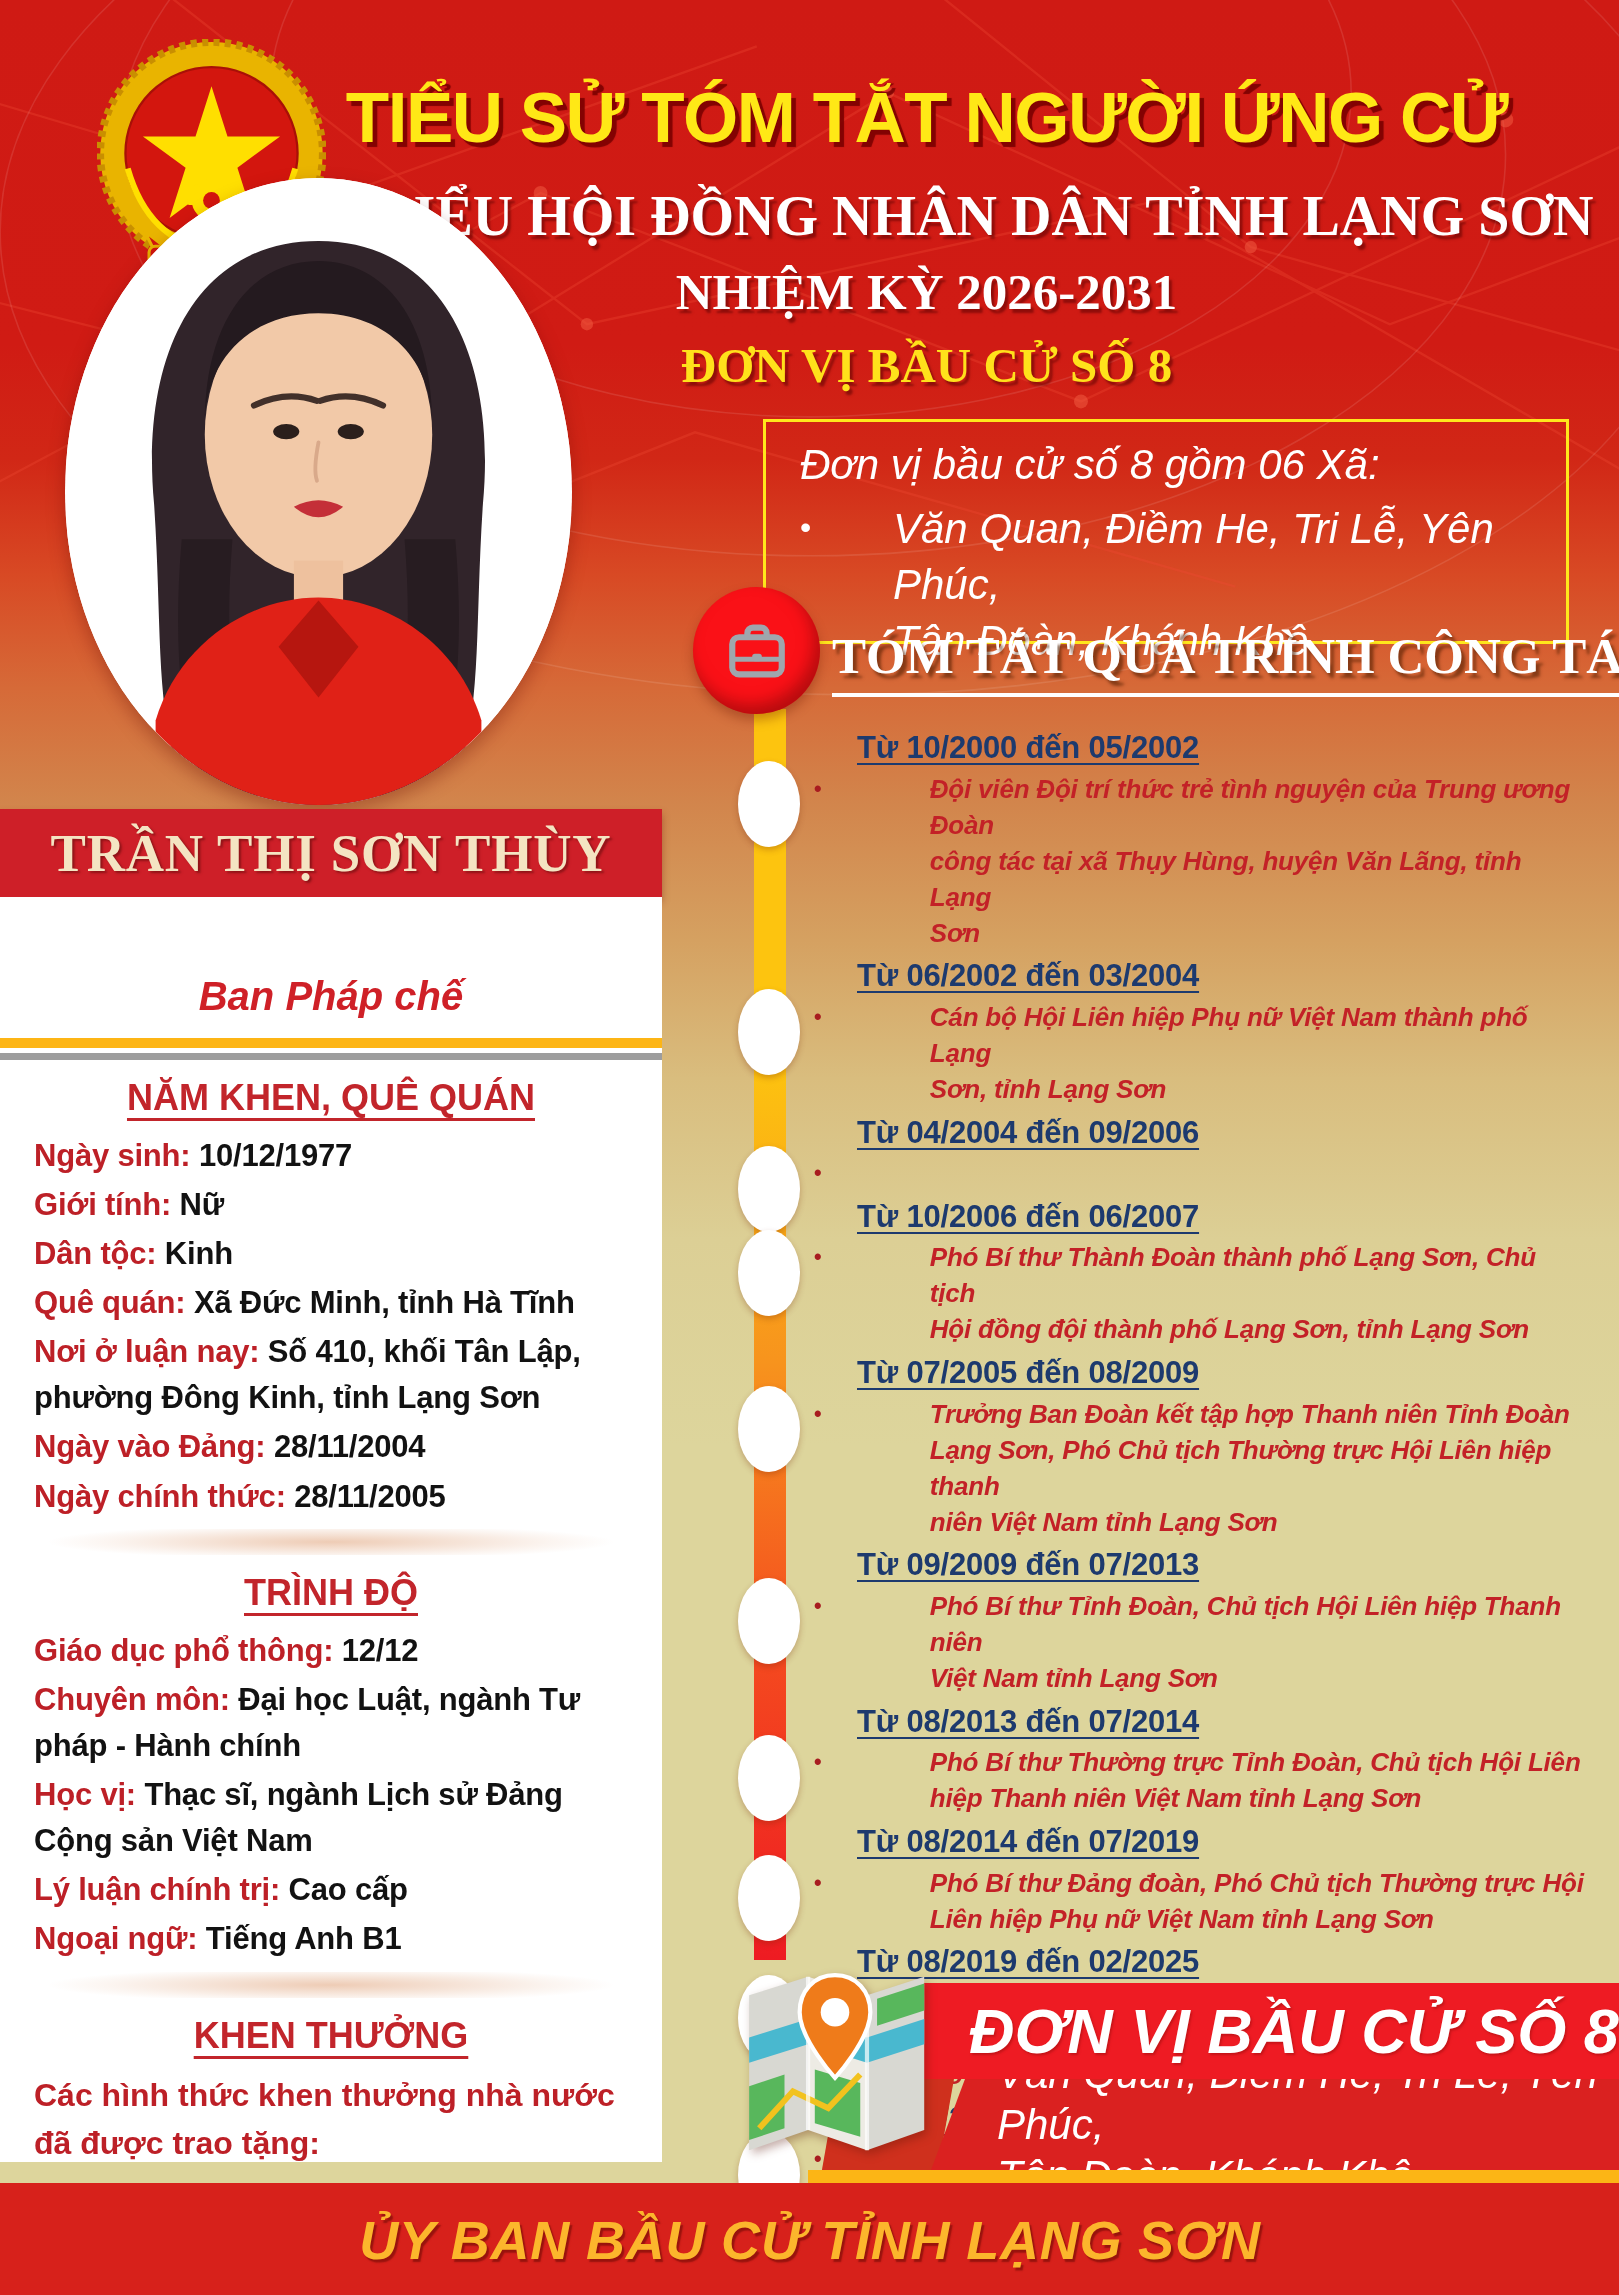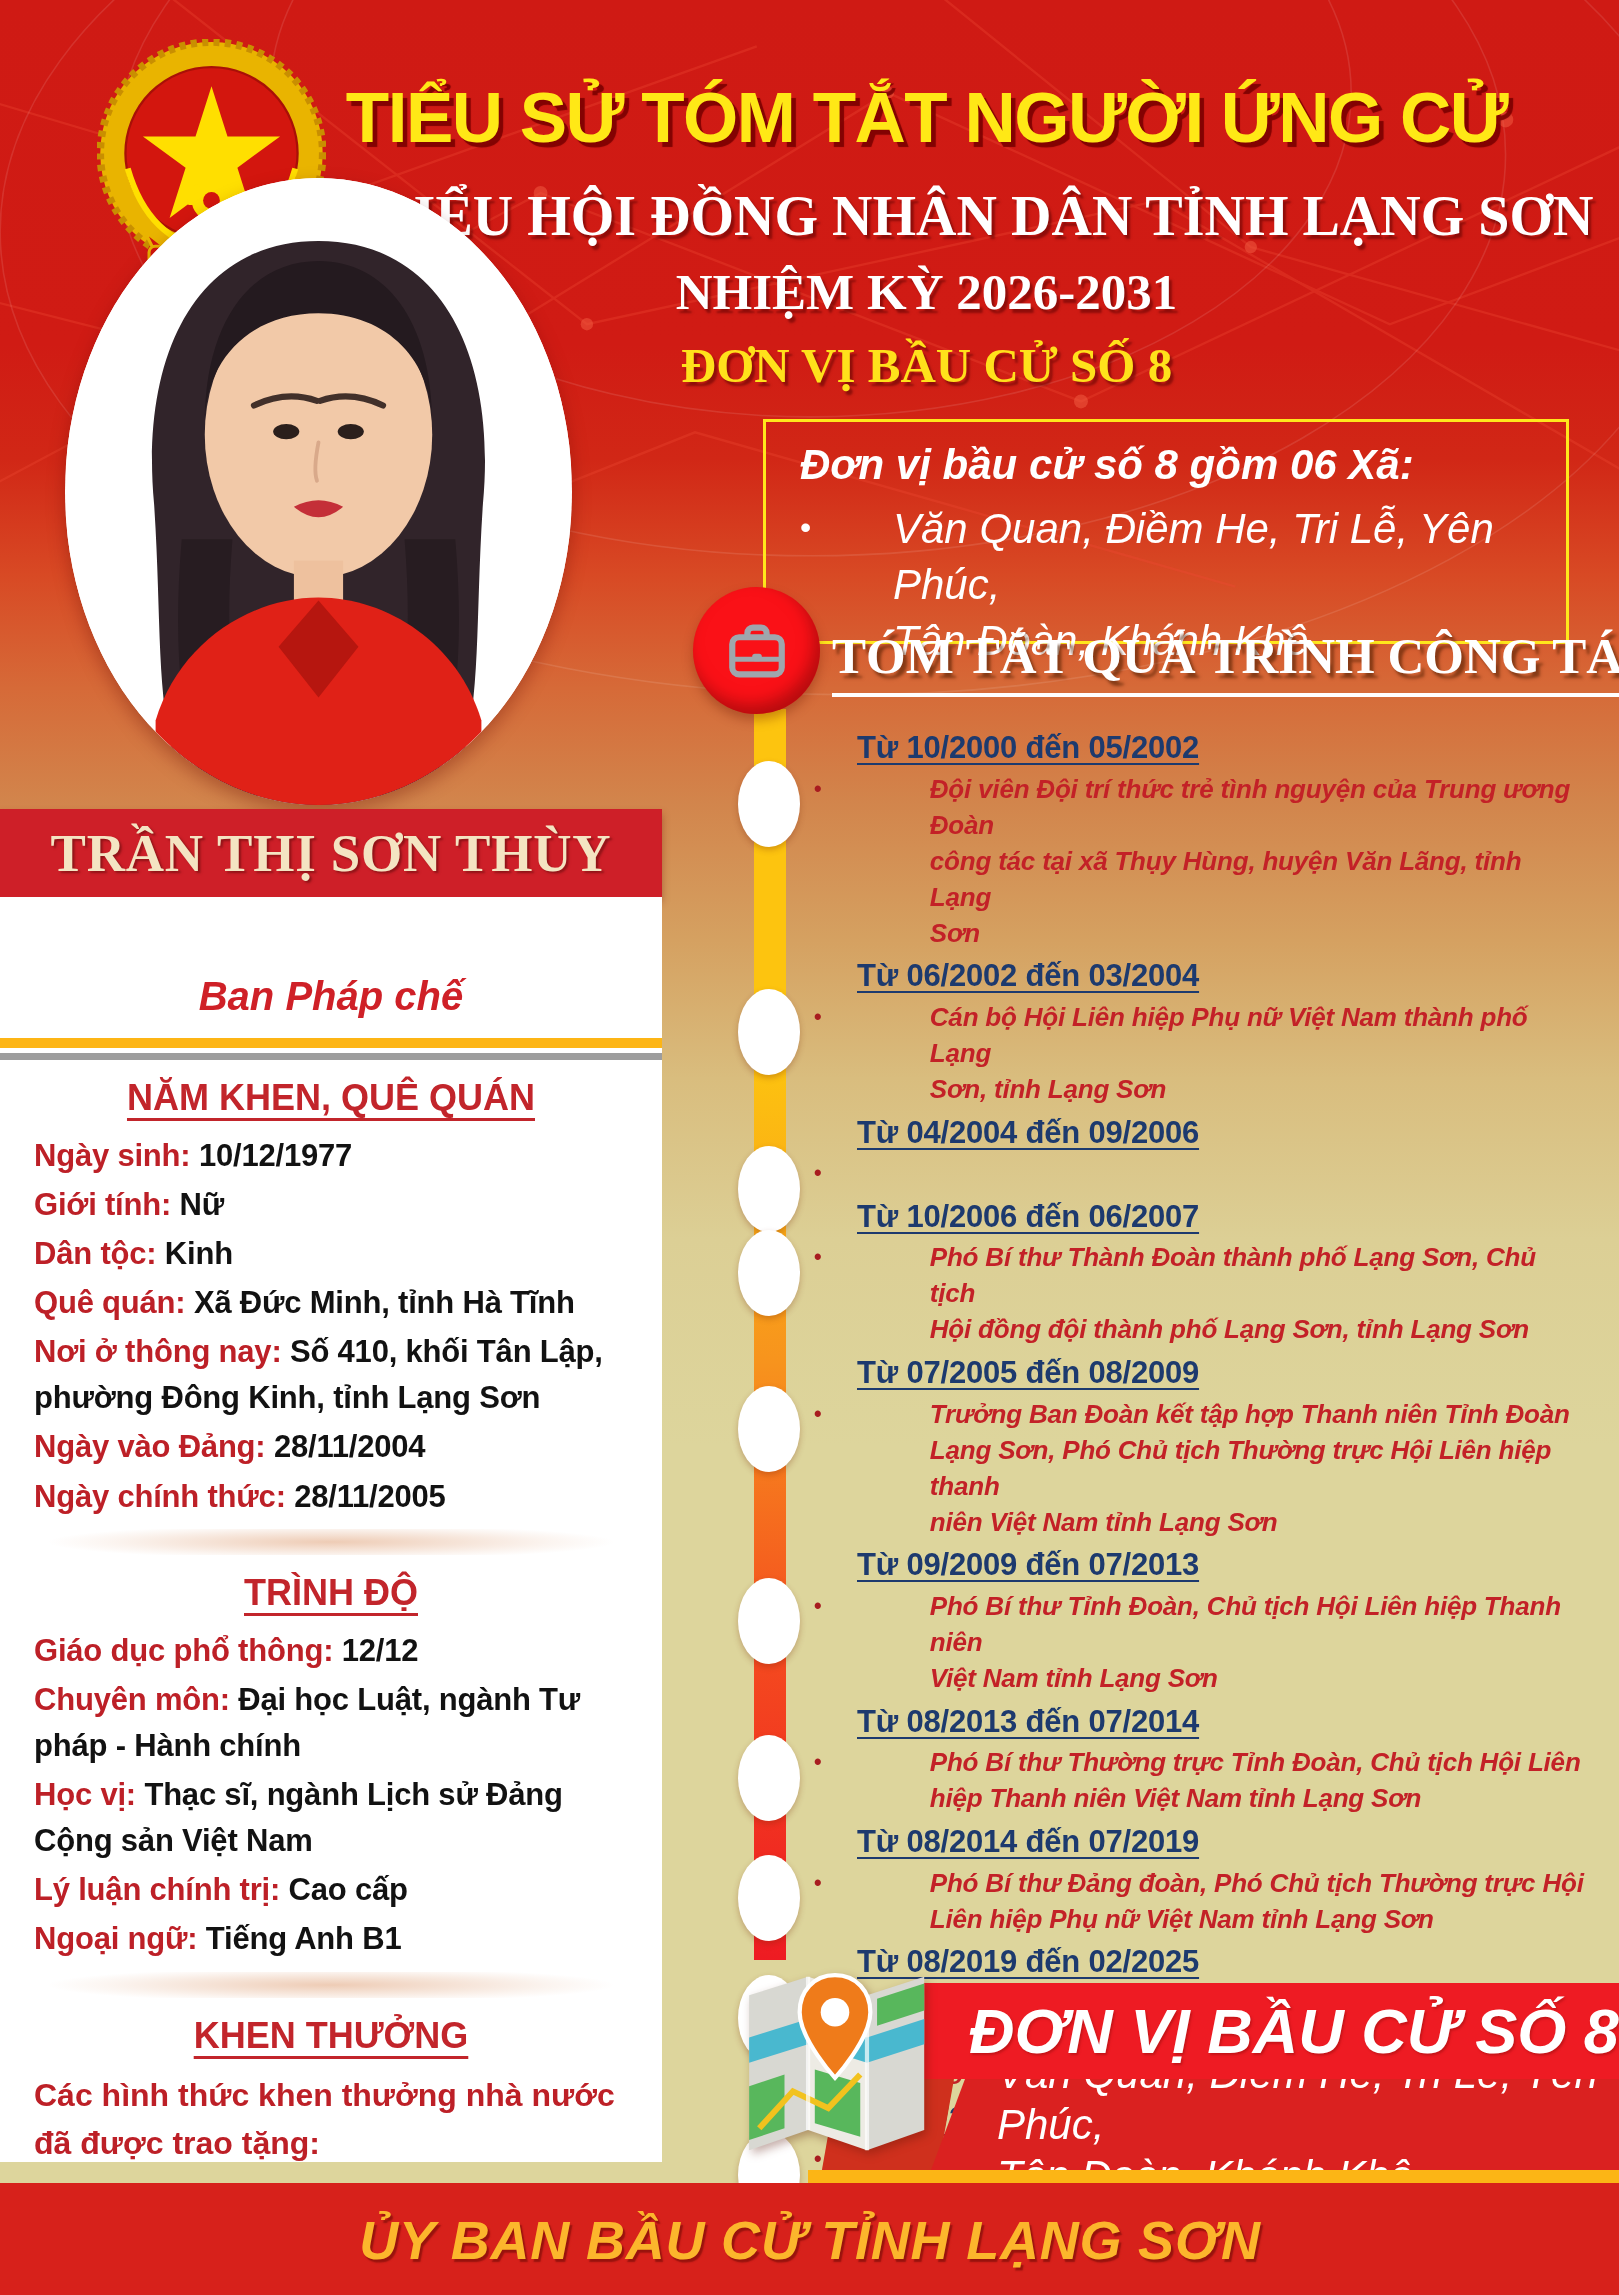--- a/index.html
+++ b/index.html
@@ -25,21 +25,21 @@
     text-shadow:3.1px 3.9px 2.3px rgba(90,0,0,.55);margin:0 0 15.4px 0;white-space:nowrap;}
   .h-sub1{font-size:56px;}
   .h-sub2{font-size:51px;}
   .h-sub3{font-size:49px;color:#ffe11b;margin-bottom:0;}
   
   .photo{position:absolute;left:65px;top:178px;width:507px;height:627px;border-radius:50%;
     background:#ffffff;overflow:hidden;box-shadow:0 7.7px 18.5px rgba(100,10,0,.35);}
   
   .unit-box{position:absolute;left:763px;top:419px;width:806px;height:225px;
     border:3.9px solid #ffe71c;box-sizing:border-box;padding:18.5px 23px 0 34px;color:#fff;font-style:italic;}
-  .unit-heading{font-size:42px;font-weight:bold;margin:0 0 12.4px 0;}
+  .unit-heading{font-size:42px;font-weight:normal;margin:0 0 12.4px 0;}
   .unit-bullets{display:flex;}
   .unit-bullet-char{width:93px;font-size:32px;padding-top:7.7px;flex-shrink:0;font-style:normal;}
   .unit-lines{font-size:42px;line-height:1.33;font-weight:500;}
   
   .career-circle{position:absolute;left:693px;top:587px;width:127px;height:127px;border-radius:50%;
     background:#fa1117;z-index:4;
     box-shadow:inset -6.2px -9.3px 15.4px rgba(130,8,8,.55), 0 6.2px 10.8px rgba(110,25,5,.35);
     display:flex;align-items:center;justify-content:center;}
   .career-title{position:absolute;left:832px;top:627px;z-index:4;
     font-family:"Liberation Serif",serif;font-weight:bold;font-size:51px;color:#ffffff;
@@ -312,21 +312,21 @@
       <p class="role"><br>
       <span>Ban Pháp chế</span></p>
       <div class="rule-yellow"></div>
       <div class="rule-gray"></div>
 
       <p class="section-title">NĂM KHEN, QUÊ QUÁN</p>
       <p class="row"><span class="lbl">Ngày sinh:</span> <span class="val">10/12/1977</span></p>
       <p class="row"><span class="lbl">Giới tính:</span> <span class="val">Nữ</span></p>
       <p class="row"><span class="lbl">Dân tộc:</span> <span class="val">Kinh</span></p>
       <p class="row"><span class="lbl">Quê quán:</span> <span class="val">Xã Đức Minh, tỉnh Hà Tĩnh</span></p>
-      <p class="row"><span class="lbl">Nơi ở thông nay:</span> <span class="val">Số 410, khối Tân Lập, phường Đông Kinh, tỉnh Lạng Sơn</span></p>
+      <p class="row"><span class="lbl">Nơi ở luận nay:</span> <span class="val">Số 410, khối Tân Lập, phường Đông Kinh, tỉnh Lạng Sơn</span></p>
       <p class="row"><span class="lbl">Ngày vào Đảng:</span> <span class="val">28/11/2004</span></p>
       <p class="row"><span class="lbl">Ngày chính thức:</span> <span class="val">28/11/2005</span></p>
 
       <div class="soft-divider"></div>
 
       <p class="section-title">TRÌNH ĐỘ</p>
       <p class="row"><span class="lbl">Giáo dục phổ thông:</span> <span class="val">12/12</span></p>
       <p class="row"><span class="lbl">Chuyên môn:</span> <span class="val">Đại học Luật, ngành Tư pháp - Hành chính</span></p>
       <p class="row"><span class="lbl">Học vị:</span> <span class="val">Thạc sĩ, ngành Lịch sử Đảng Cộng sản Việt Nam</span></p>
       <p class="row"><span class="lbl">Lý luận chính trị:</span> <span class="val">Cao cấp</span></p>

